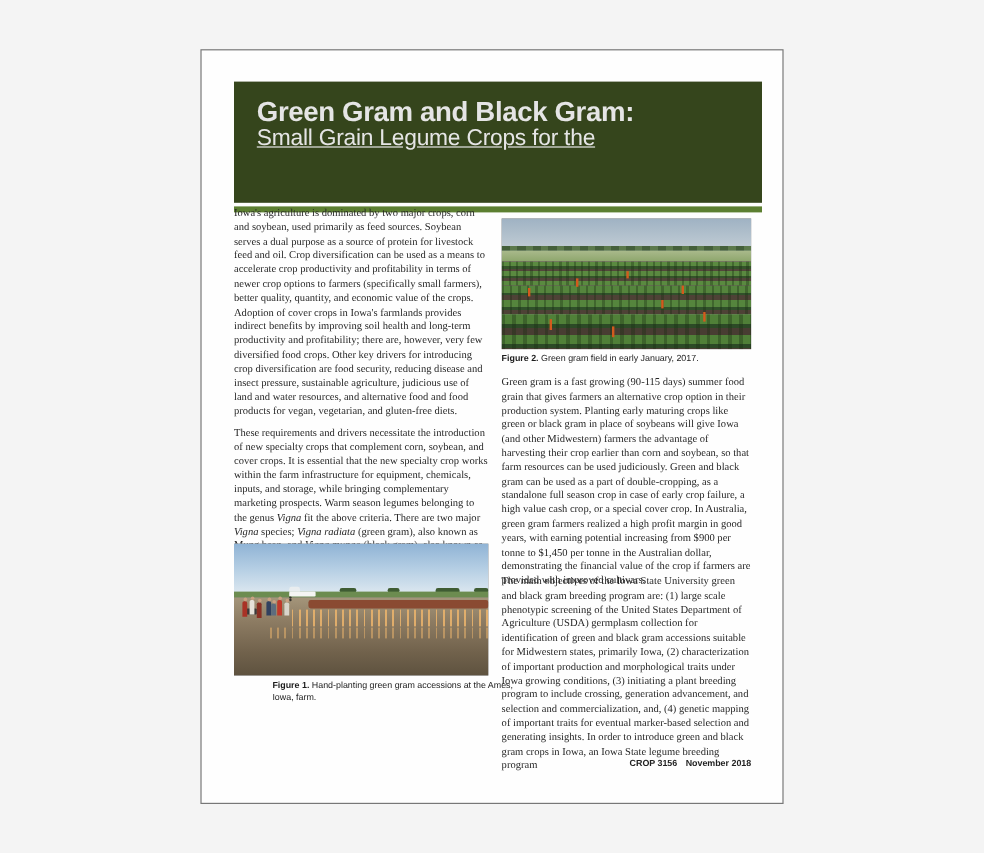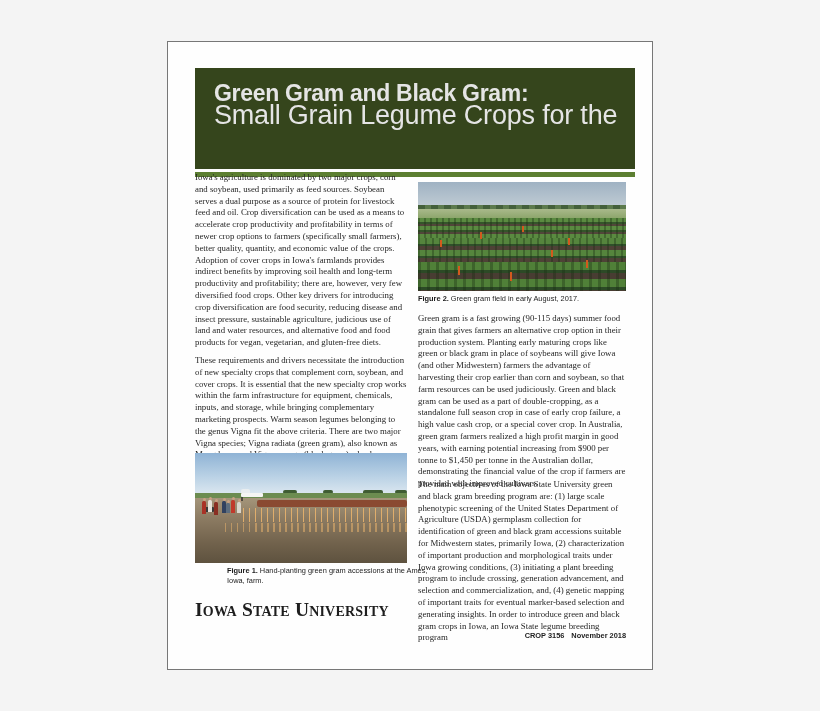--- a/index.html
+++ b/index.html
@@ -10,30 +10,30 @@
     position:absolute; left:167px; top:41px; width:486px; height:629px;
     background:#fefefe; border:1px solid #777;
   }
 
   
   .banner {
     position:absolute; left:27px; top:26px; width:440px; height:101px;
     background:#35451c; color:#e5e5e5; padding:14px 0 0 19px;
   }
   .banner .t1 { font-size:23px; font-weight:bold; line-height:23px; letter-spacing:-0.3px; }
-  .banner .t2 { font-size:27px; font-weight:normal; line-height:21px; letter-spacing:-0.2px; }
+  .banner .t2 { font-size:19px; font-weight:normal; line-height:21px; letter-spacing:-0.2px;text-decoration:underline; }
   .stripe { position:absolute; left:27px; top:130px; width:440px; height:5px; background:#5c7f31; }
 
   
   .body-text {
     position:absolute; width:212px; color:#262626;
     font-family:"Liberation Serif", serif; font-size:8.8px; line-height:11.8px;
     text-align:left;
   }
-  .it { }
+  .it { font-style:italic; }
   .caption {
     position:absolute; width:212px; color:#1c1c1c;
     font-size:7.4px; line-height:9.6px;
   }
   .cap-b { font-weight:bold; }
 
   .p-l1 { left:27px;  top:130px; }
   .p-l2 { left:27px;  top:313px; }
   .p-r1 { left:250px; top:271px; width:208px; }
   .p-r2 { left:250px; top:437px; width:208px; }
@@ -152,41 +152,40 @@
     <div class="person p4"></div>
     <div class="person p5"></div>
     <div class="person p6"></div>
     <div class="person p7"></div>
   </div>
   <div class="caption cap1">
     <span class="cap-b">Figure 1.</span><span> Hand-planting green gram accessions at the Ames, Iowa, farm.</span>
   </div>
 
   <div class="isu">
-    <div class="l1">Iowa State University</div>
   </div>
 
   <div class="photo f2">
     <div class="f2-sky"></div>
     <div class="f2-trees"></div>
     <div class="f2-distant"></div>
     <div class="f2-zone z1"></div>
     <div class="f2-zone z2"></div>
     <div class="f2-zone z3"></div>
     <div class="stake s1"></div>
     <div class="stake s2"></div>
     <div class="stake s3"></div>
     <div class="stake s4"></div>
     <div class="stake s5"></div>
     <div class="stake s6"></div>
     <div class="stake s7"></div>
     <div class="stake s8"></div>
   </div>
   <div class="caption cap2">
-    <span class="cap-b">Figure 2.</span><span> Green gram field in early August, 2017.</span>
+    <span class="cap-b">Figure 2.</span><span> Green gram field in early January, 2017.</span>
   </div>
 
   <p class="body-text p-r1">Green gram is a fast growing (90-115 days) summer food grain that gives farmers an alternative crop option in their production system. Planting early maturing crops like green or black gram in place of soybeans will give Iowa (and other Midwestern) farmers the advantage of harvesting their crop earlier than corn and soybean, so that farm resources can be used judiciously. Green and black gram can be used as a part of double-cropping, as a standalone full season crop in case of early crop failure, a high value cash crop, or a special cover crop. In Australia, green gram farmers realized a high profit margin in good years, with earning potential increasing from $900 per tonne to $1,450 per tonne in the Australian dollar, demonstrating the financial value of the crop if farmers are provided with improved cultivars.</p>
   <p class="body-text p-r2">The main objectives of the Iowa State University green and black gram breeding program are: (1) large scale phenotypic screening of the United States Department of Agriculture (USDA) germplasm collection for identification of green and black gram accessions suitable for Midwestern states, primarily Iowa, (2) characterization of important production and morphological traits under Iowa growing conditions, (3) initiating a plant breeding program to include crossing, generation advancement, and selection and commercialization, and, (4) genetic mapping of important traits for eventual marker-based selection and generating insights. In order to introduce green and black gram crops in Iowa, an Iowa State legume breeding program</p>
 
   <div class="footer">
     <span>CROP 3156</span><span class="gap">November 2018</span>
   </div>
 
 </div>

